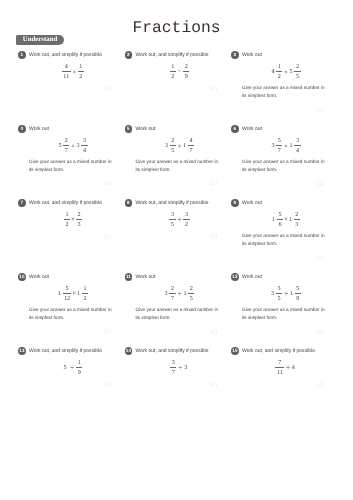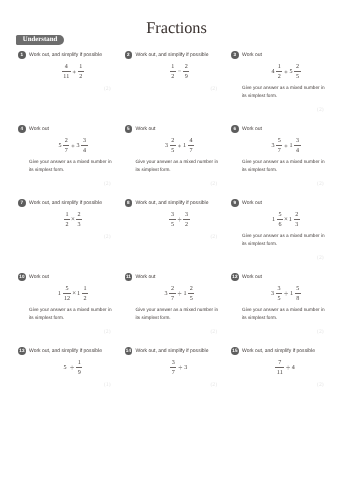--- a/index.html
+++ b/index.html
@@ -1,18 +1,18 @@
 <!DOCTYPE html>
 <html><head>
 <meta charset="utf-8">
 <style>
 html,body{margin:0;padding:0;background:#ffffff;}
 body{width:353px;height:500px;font-family:"Liberation Sans",sans-serif;-webkit-font-smoothing:antialiased;text-rendering:geometricPrecision;}
 .page{position:relative;width:353px;height:500px;background:#fff;overflow:hidden;}
-.title{position:absolute;left:0;top:20px;width:353px;text-align:center;font-family:Liberation Serif, serif;font-size:16.3px;line-height:16.3px;color:#38302d;}
+.title{position:absolute;left:0;top:20px;width:353px;text-align:center;font-family:Liberation Mono, monospace;font-size:16.3px;line-height:16.3px;color:#38302d;}
 .badge{position:absolute;left:16px;top:35px;width:48px;height:10px;box-sizing:border-box;background:#6d6d6d;border-radius:1.5px 5px 5px 1.5px;display:flex;align-items:center;justify-content:center;}
 .badge span{font-family:"Liberation Serif",serif;font-weight:bold;font-size:6.84px;line-height:6.84px;color:#fff;}
 .q{position:absolute;width:110px;}
 .qhead{position:relative;height:8px;}
 .qnum{position:absolute;left:0;top:0;width:7.8px;height:7.8px;border-radius:50%;background:#5d5d5d;color:#fff;font-size:4.6px;line-height:7.8px;text-align:center;font-weight:bold;font-family:"Liberation Sans",sans-serif;}
 .qtext{position:absolute;left:11px;top:1.5px;font-size:5.03px;line-height:5.03px;color:#403a38;white-space:nowrap;}
 .expr{position:absolute;left:0;top:12.5px;width:110px;text-align:center;font-family:"Liberation Serif",serif;font-size:6px;color:#45403e;}
 .instr{position:absolute;left:11px;top:33.2px;width:86px;font-size:4.7px;line-height:8.2px;color:#403a38;}
 .marks{position:absolute;font-size:5.6px;line-height:5.6px;color:#e6e6e6;font-family:"Liberation Serif",serif;}
 .fr{display:inline-block;vertical-align:middle;text-align:center;line-height:1;position:relative;top:0px;padding:0 1.4px;min-width:3.6px;}

